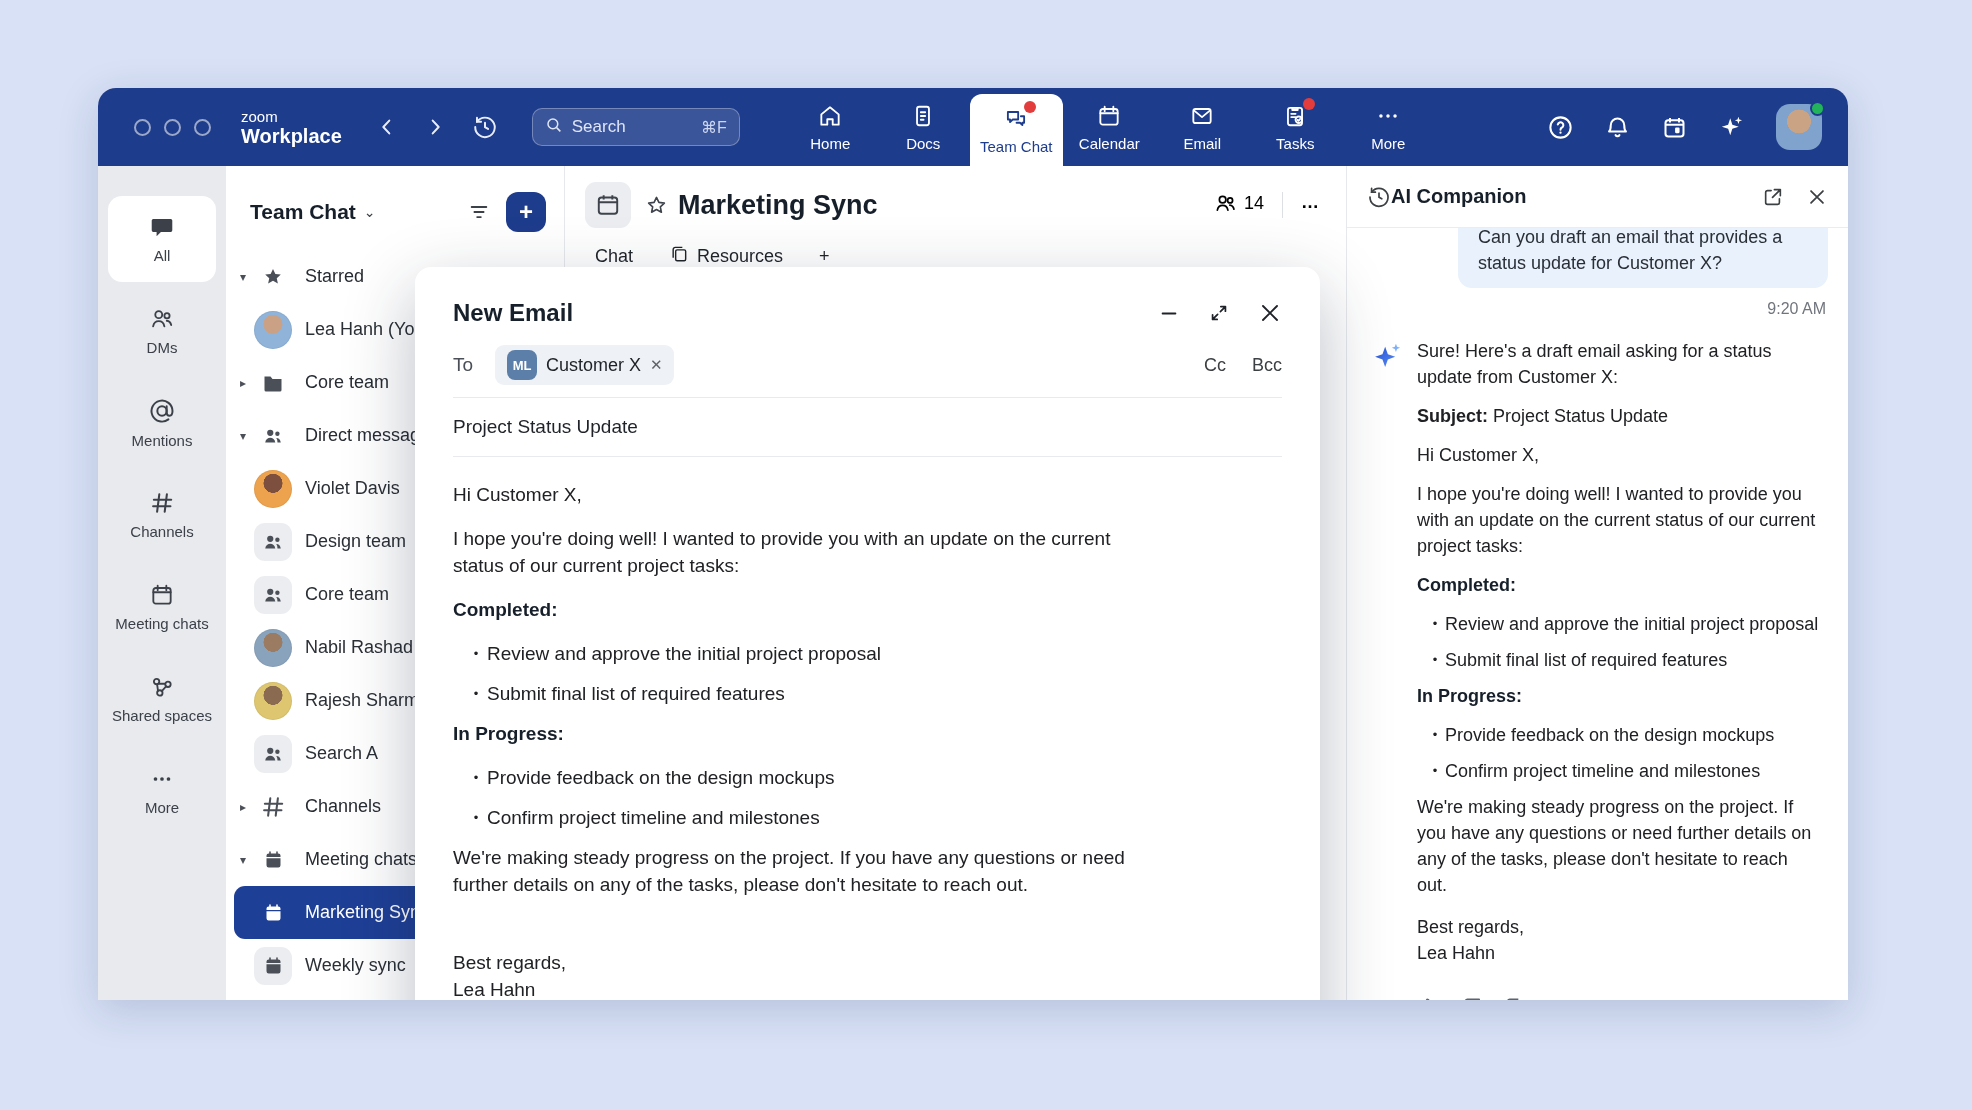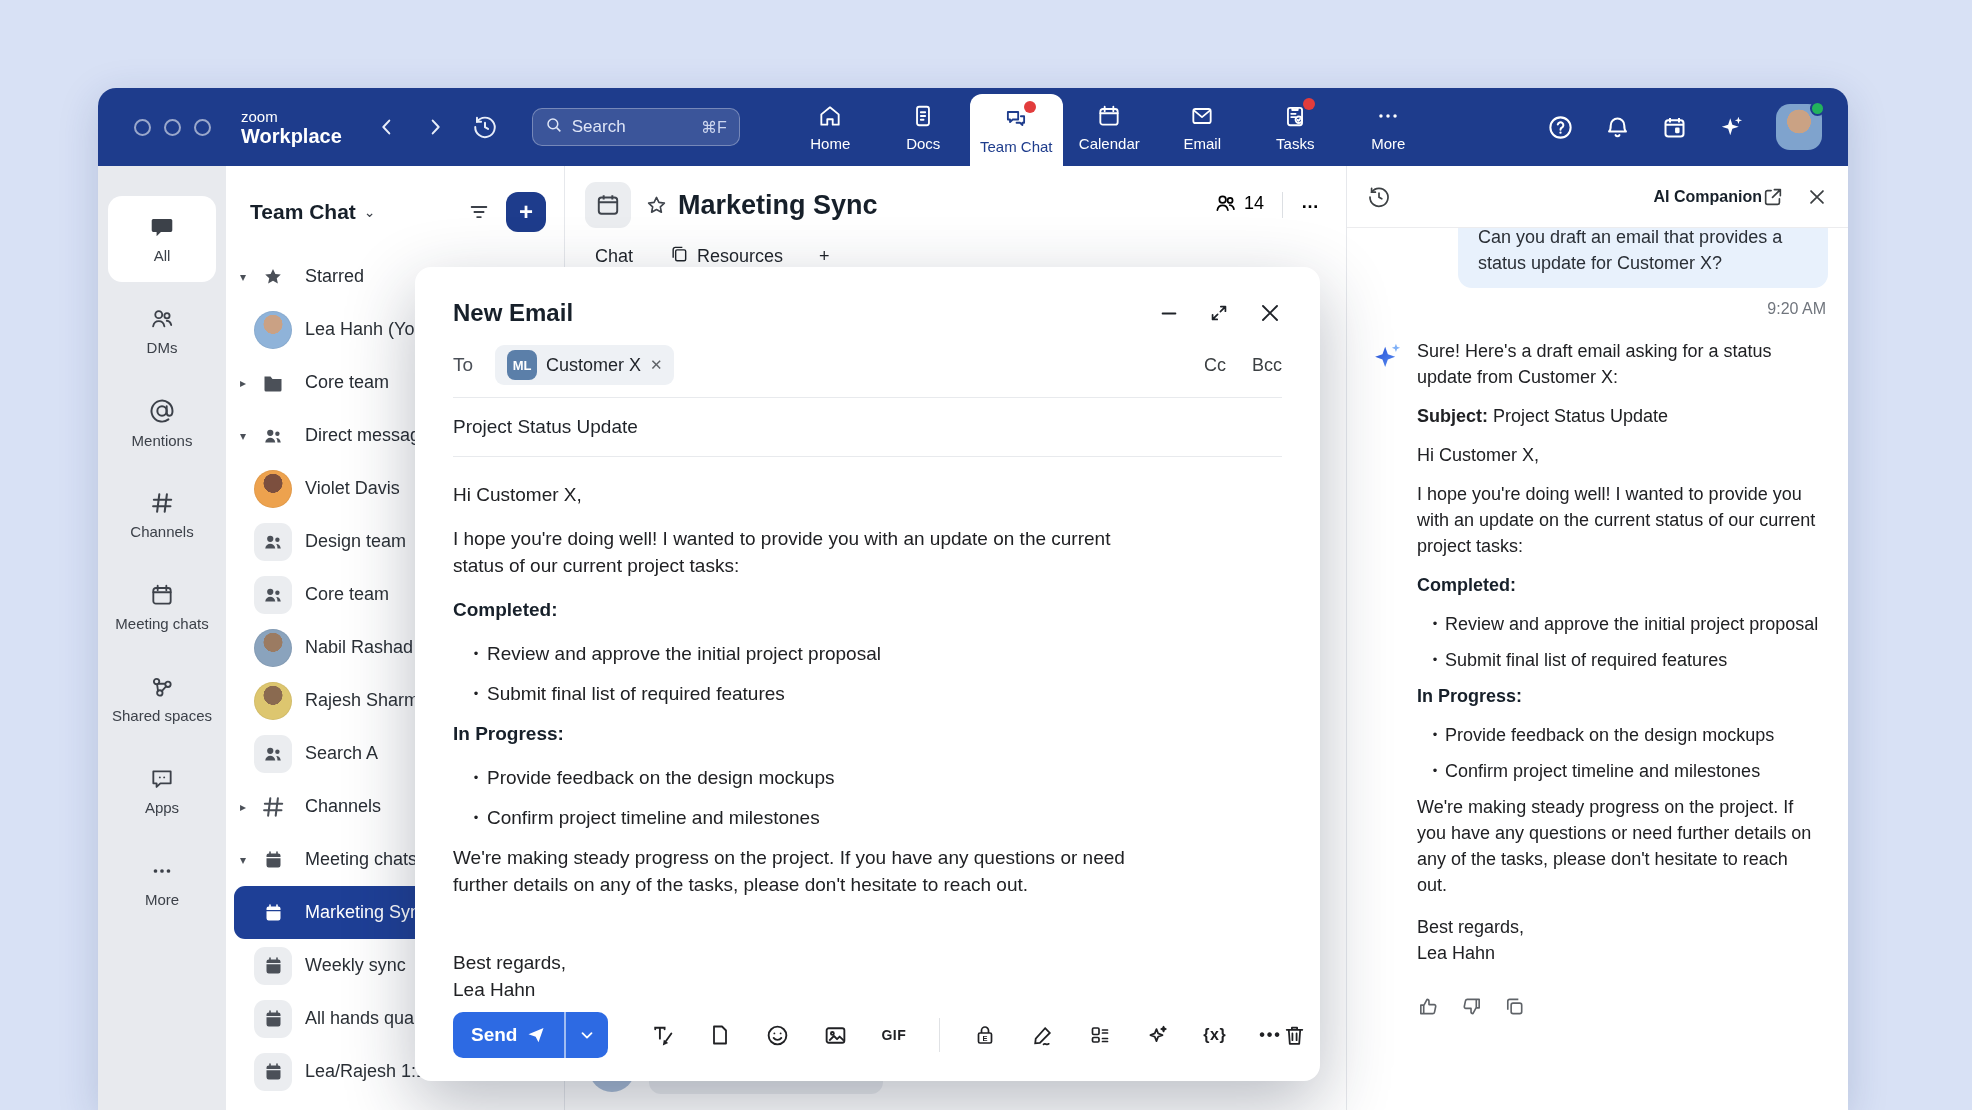--- a/index.html
+++ b/index.html
@@ -1,19 +1,19 @@
 <!DOCTYPE html>
 <html><head>
 <meta charset="utf-8">
 <style>
   html,body{margin:0;padding:0;width:1972px;height:1110px;overflow:hidden;
     background:#d8e1f5;font-family:"Liberation Sans","DejaVu Sans",sans-serif;
     -webkit-font-smoothing:antialiased;}
   *{box-sizing:border-box}
-  .window{position:absolute;left:98px;top:88px;width:1750px;height:1022px;
+  .window{position:absolute;left:98px;top:88px;width:1750px;height:912px;
     border-radius:18px 18px 0 0;overflow:hidden;background:#fff;box-shadow:0 10px 40px rgba(30,50,110,.18);}
   
   .navbar{position:relative;height:78px;background:#1e3c8c;display:flex;align-items:center;color:#fff;}
   .traffic{display:flex;gap:13px;margin-left:36px}
   .traffic i{width:17px;height:17px;border:2px solid rgba(255,255,255,.55);border-radius:50%;}
   .logo{margin-left:30px;line-height:1;}
   .logo .l1{font-size:15px;font-weight:500;display:block;margin-bottom:2px}
   .logo .l2{font-size:20px;font-weight:600;display:block}
   .histbtns{display:flex;align-items:center;gap:26px;margin-left:34px;color:#e8edf9}
   .histbtns svg{display:block}
@@ -72,21 +72,21 @@
   .mh-right{margin-left:auto;display:flex;align-items:flex-start;gap:18px;color:#000000;font-size:18px}
   .mh-sep{width:1px;height:26px;background:#dcdfe3}
   .main-tabs{display:flex;align-items:center;gap:36px;padding:10px 0 12px 30px;font-size:18px;color:#1f2329}
   .main-tab{display:flex;align-items:center;gap:8px;cursor:pointer}
   .chat-msg{position:absolute;left:24px;top:880px;display:flex;align-items:flex-start;gap:14px}
   .cm-av{width:46px;height:46px;border-radius:50%;background:radial-gradient(circle at 50% 35%,#b6987d 0 30%,#a9bdd8 31% 100%)}
   .cm-bub{background:#eceef1;border-radius:12px;padding:13px 20px;font-size:19px;color:#2a2f36}
   
   .ai{width:502px;border-left:1px solid #e6e8ec;flex:none;display:flex;flex-direction:column;overflow:hidden}
   .ai-head{height:62px;border-bottom:1px solid #ececee;display:flex;align-items:center;padding:0 20px;flex:none;color:#3c4043}
-  .ai-title{flex:1;text-align:right;font-size:16px;font-weight:700;color:#17202a}
+  .ai-title{flex:1;text-align:left;font-size:20px;font-weight:700;color:#17202a}
   .ai-head .gap2{display:flex;gap:22px}
   .ai-body{padding:0 20px 0 24px;overflow:hidden;flex:1}
   .ai-bubble{margin-left:auto;margin-top:-16px;max-width:370px;background:#e8f1fc;border-radius:14px;
     padding:12px 20px;font-size:18px;line-height:26px;color:#2a2f36}
   .ai-time{text-align:right;color:#70757d;font-size:16px;margin:12px 2px 20px}
   .ai-msg{display:flex;align-items:flex-start}
   .ai-spark{flex:none;width:34px;margin-top:2px}
   .ai-text{margin-left:12px;width:405px;font-size:18px;line-height:26px;color:#202124}
   .ai-text p{margin:0 0 13px}
   .ai-text p.hd{font-weight:700;color:#17202a}
@@ -327,30 +327,20 @@
               <circle cx="7" cy="7" r="2.5"></circle>
               <circle cx="17.5" cy="9.5" r="2.5"></circle>
               <circle cx="10" cy="17.5" r="2.5"></circle>
               <path d="m9.3 9 5.8 0M8.3 15.4 7.5 9.5M11.8 15.8l4-4.3"></path>
             </svg>
           </span>
           <span class="rail-lb">Shared spaces</span>
         </div>
         <div class="rail-item">
           <span>
-            <svg width="26" height="26" viewBox="0 0 24 24" fill="none" stroke="currentColor" stroke-width="1.7" stroke-linecap="round" stroke-linejoin="round">
-              <path d="M4 5h16v11h-9.5L7 19.3V16H4z"></path>
-              <circle cx="10" cy="10.5" r=".9" fill="currentColor" stroke="none"></circle>
-              <circle cx="14" cy="10.5" r=".9" fill="currentColor" stroke="none"></circle>
-            </svg>
-          </span>
-          <span class="rail-lb">Apps</span>
-        </div>
-        <div class="rail-item">
-          <span>
             <svg width="26" height="26" viewBox="0 0 24 24" fill="currentColor">
               <circle cx="6" cy="12" r="1.7"></circle>
               <circle cx="12" cy="12" r="1.7"></circle>
               <circle cx="18" cy="12" r="1.7"></circle>
             </svg>
           </span>
           <span class="rail-lb">More</span>
         </div>
       </div>
 

